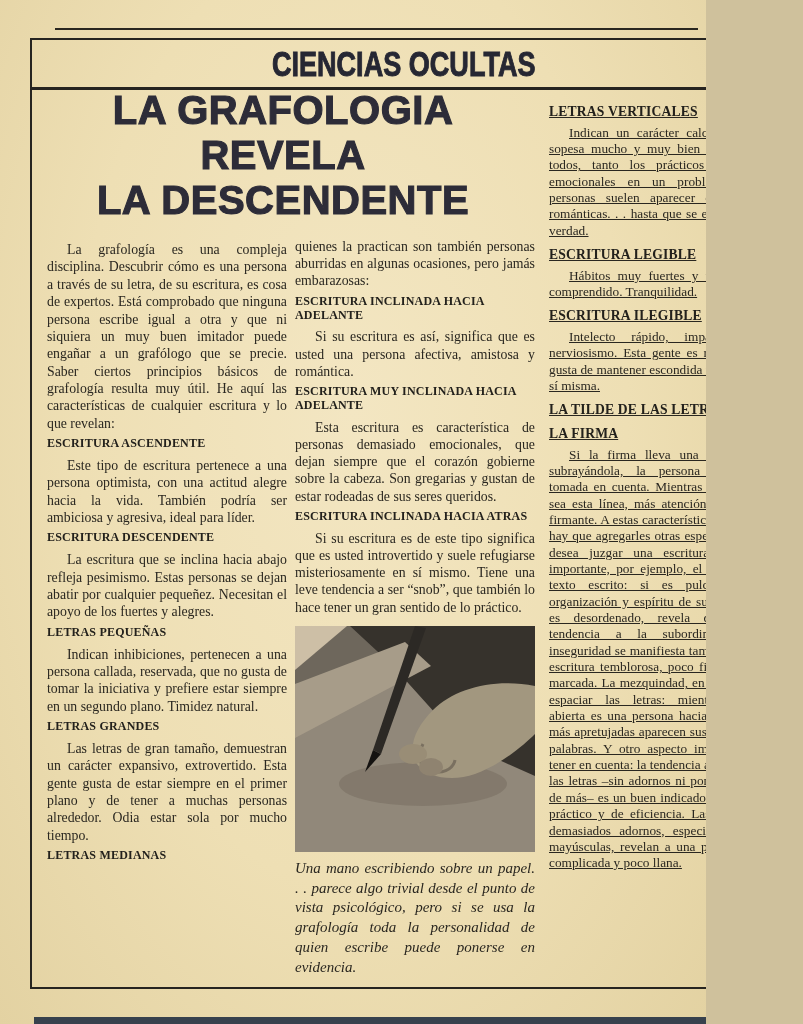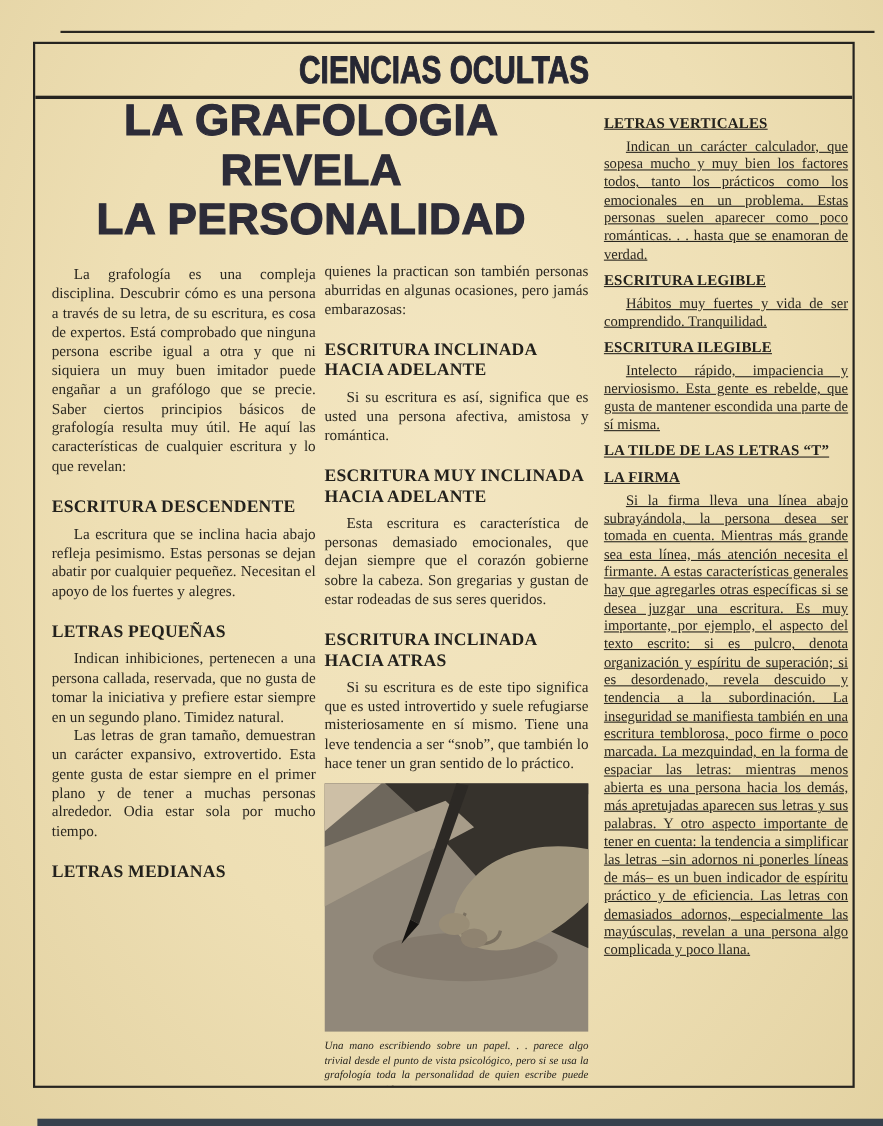--- a/index.html
+++ b/index.html
@@ -1,17 +1,17 @@
 <!DOCTYPE html>
 <html><head>
 <meta charset="utf-8">
 <style>
   html,body{margin:0;padding:0;background:#cfc19c;}
   .page{
-    position:relative;width:803px;height:1024px;overflow:hidden;
+    position:relative;width:706px;height:1024px;overflow:hidden;
     background:radial-gradient(ellipse at 50% 40%, #f3e6c2 0%, #eedfb4 55%, #e3d2a2 100%);
     font-family:"Liberation Serif", serif;color:#2a2720;
   }
   .top-rule{position:absolute;left:55px;right:8px;top:28px;height:2px;background:#2a2720;}
   .frame{
     position:absolute;left:30px;top:38px;width:743px;height:947px;
     border:2px solid #262420;overflow:hidden;
   }
   .masthead-band{
     height:47px;border-bottom:3px solid #262420;
@@ -26,69 +26,74 @@
     position:absolute;left:12px;top:48px;width:478px;text-align:center;
     font-family:"Liberation Sans", sans-serif;font-weight:700;font-size:40px;
     line-height:1.12;letter-spacing:0.5px;color:#2d2c38;
     -webkit-text-stroke:1.1px #2d2c38;
   }
   .col{position:absolute;}
   .col1{left:15px;top:201px;width:240px;font-size:13.8px;line-height:1.26;}
   .col2{left:263px;top:198px;width:240px;font-size:13.8px;line-height:1.25;}
   .col3{left:517px;top:56px;width:222px;font-size:13.3px;line-height:1.23;text-decoration:underline;}
   h3{
-    font-family:"Liberation Serif", serif;font-weight:700;font-size:16px;
-    margin:20px 0 6px;letter-spacing:0.2px;color:#23211c;line-height:1.15;
+    font-family:"Liberation Serif", serif;font-weight:700;font-size:12px;
+    margin:5px 0 6px;letter-spacing:0.2px;color:#23211c;line-height:1.15;
   }
   .col3 h3{font-size:13.6px;margin:8px 0 5px;}
   p{margin:0;text-align:justify;text-indent:20px;}
   p.no-indent{text-indent:0;}
   .photo{margin:10px 0 0;padding:0;}
   .photo svg{display:block;width:100%;height:226px;}
   .caption{
-    margin-top:7px;font-style:italic;font-size:10px;line-height:1.32;
+    margin-top:7px;font-style:italic;font-size:15px;line-height:1.32;
     text-align:justify;text-indent:0;
   }
   .bottom-strip{position:absolute;left:34px;right:0;bottom:0;height:7px;background:#37414d;}
 </style>
 </head>
 <body>
 
 <div class="page">
 
   <div class="top-rule"></div>
 
   <div class="frame">
 
     <div class="masthead-band">
       <div class="masthead">CIENCIAS OCULTAS</div>
     </div>
 
     <div class="article-title">
       <div>LA GRAFOLOGIA</div>
       <div>REVELA</div>
-      <div>LA PERSONALIDAD</div>
+      <div>LA DESCENDENTE</div>
     </div>
 
     <div class="col col1">
       <p>La grafología es una compleja disciplina. Descubrir cómo es una persona a través de su letra, de su escritura, es cosa de expertos. Está comprobado que ninguna persona escribe igual a otra y que ni siquiera un muy buen imitador puede engañar a un grafólogo que se precie. Saber ciertos principios básicos de grafología resulta muy útil. He aquí las características de cualquier escritura y lo que revelan:</p>
 
+      <section>
+        <h3>ESCRITURA ASCENDENTE</h3>
+        <p>Este tipo de escritura pertenece a una persona optimista, con una actitud alegre hacia la vida. También podría ser ambiciosa y agresiva, ideal para líder.</p>
+      </section>
 
       <section>
         <h3>ESCRITURA DESCENDENTE</h3>
         <p>La escritura que se inclina hacia abajo refleja pesimismo. Estas personas se dejan abatir por cualquier pequeñez. Necesitan el apoyo de los fuertes y alegres.</p>
       </section>
 
 
       <section>
         <h3>LETRAS PEQUEÑAS</h3>
         <p>Indican inhibiciones, pertenecen a una persona callada, reservada, que no gusta de tomar la iniciativa y prefiere estar siempre en un segundo plano. Timidez natural.</p>
       </section>
 
       <section>
+        <h3>LETRAS GRANDES</h3>
         <p>Las letras de gran tamaño, demuestran un carácter expansivo, extrovertido. Esta gente gusta de estar siempre en el primer plano y de tener a muchas personas alrededor. Odia estar sola por mucho tiempo.</p>
       </section>
 
       <section>
         <h3>LETRAS MEDIANAS</h3>
 
       </section>
     </div>
 
     <div class="col col2">

